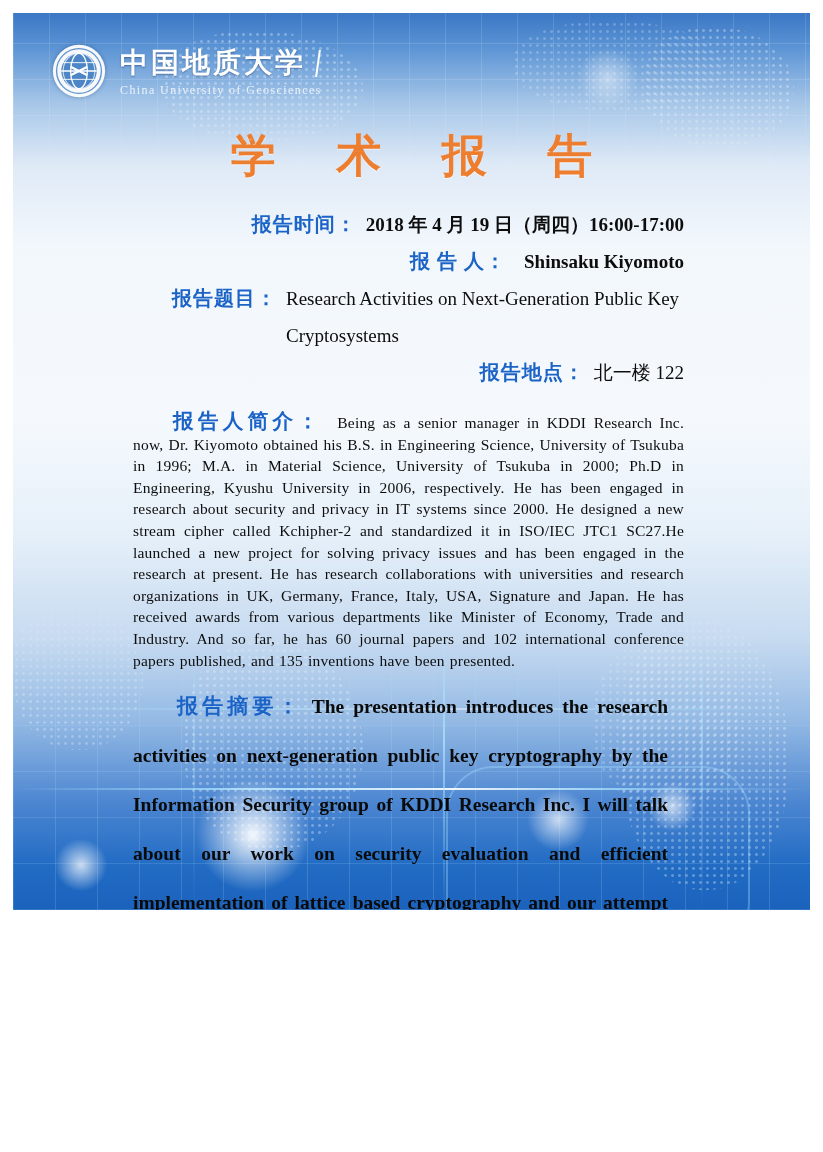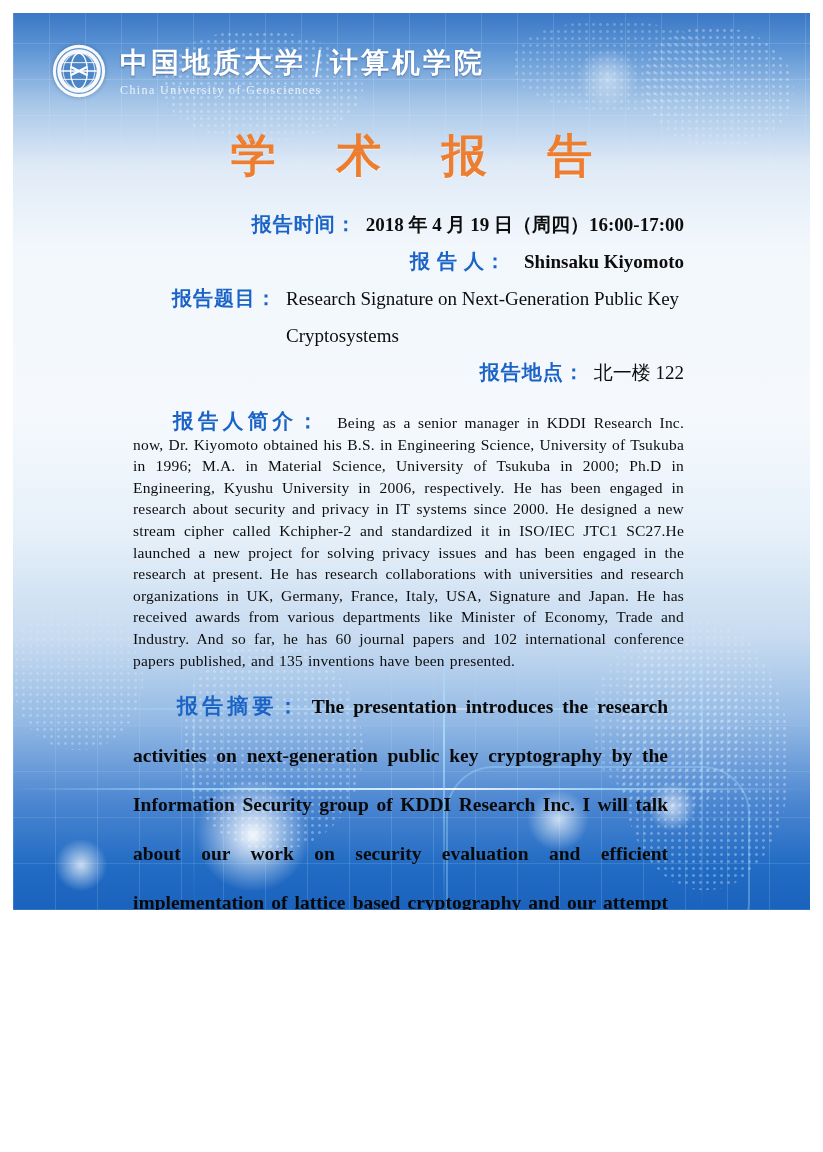--- a/index.html
+++ b/index.html
@@ -149,21 +149,20 @@
         <ellipse cx="30" cy="30" rx="17" ry="19" fill="none" stroke="#ffffff" stroke-width="1.2" opacity="0.7"></ellipse>
         <line x1="11" y1="30" x2="49" y2="30" stroke="#ffffff" stroke-width="1.4"></line>
         <line x1="13" y1="21" x2="47" y2="21" stroke="#ffffff" stroke-width="1.2" opacity="0.8"></line>
         <line x1="13" y1="39" x2="47" y2="39" stroke="#ffffff" stroke-width="1.2" opacity="0.8"></line>
         <path d="M22 26 L38 34 M38 26 L22 34" stroke="#ffffff" stroke-width="2.4" stroke-linecap="round"></path>
       </svg>
       <div class="logo-text">
         <div class="logo-row">
           <span>中国地质大学</span>
           <span class="logo-divider"></span>
-          <span>计算机学院</span>
         </div>
         <div class="logo-sub">China University of Geosciences</div>
       </div>
     </header>
 
     <h1 class="title">学 术 报 告</h1>
 
     <main class="content">
 
       <div class="field-row">
@@ -171,21 +170,21 @@
         <span class="fvalue bold">2018 年 4 月 19 日（周四）16:00-17:00</span>
       </div>
 
       <div class="field-row">
         <span class="flabel">报 告 人：</span>
         <span class="fvalue bold">Shinsaku Kiyomoto</span>
       </div>
 
       <div class="field-row">
         <span class="flabel">报告题目：</span>
-        <span class="fvalue">Research Signature on Next-Generation Public Key Cryptosystems</span>
+        <span class="fvalue">Research Activities on Next-Generation Public Key Cryptosystems</span>
       </div>
 
       <div class="field-row">
         <span class="flabel">报告地点：</span>
         <span class="fvalue">北一楼 122</span>
       </div>
 
       <p class="bio"><span class="inline-label">报告人简介：</span><span>Being as a senior manager in KDDI Research Inc. now, Dr. Kiyomoto obtained his B.S. in Engineering Science, University of Tsukuba in 1996; M.A. in Material Science, University of Tsukuba in 2000; Ph.D in Engineering, Kyushu University in 2006, respectively. He has been engaged in research about security and privacy in IT systems since 2000. He designed a new stream cipher called Kchipher-2 and standardized it in ISO/IEC JTC1 SC27.He launched a new project for solving privacy issues and has been engaged in the research at present. He has research collaborations with universities and research organizations in UK, Germany, France, Italy, USA, Signature and Japan. He has received awards from various departments like Minister of Economy, Trade and Industry. And so far, he has 60 journal papers and 102 international conference papers published, and 135 inventions have been presented.</span></p>
 
       <p class="abstract"><span class="inline-label">报告摘要：</span><span>The presentation introduces the research activities on next-generation public key cryptography by the Information Security group of KDDI Research Inc. I will talk about our work on security evaluation and efficient implementation of lattice based cryptography and our attempt to design post quantum primitives.</span></p>

